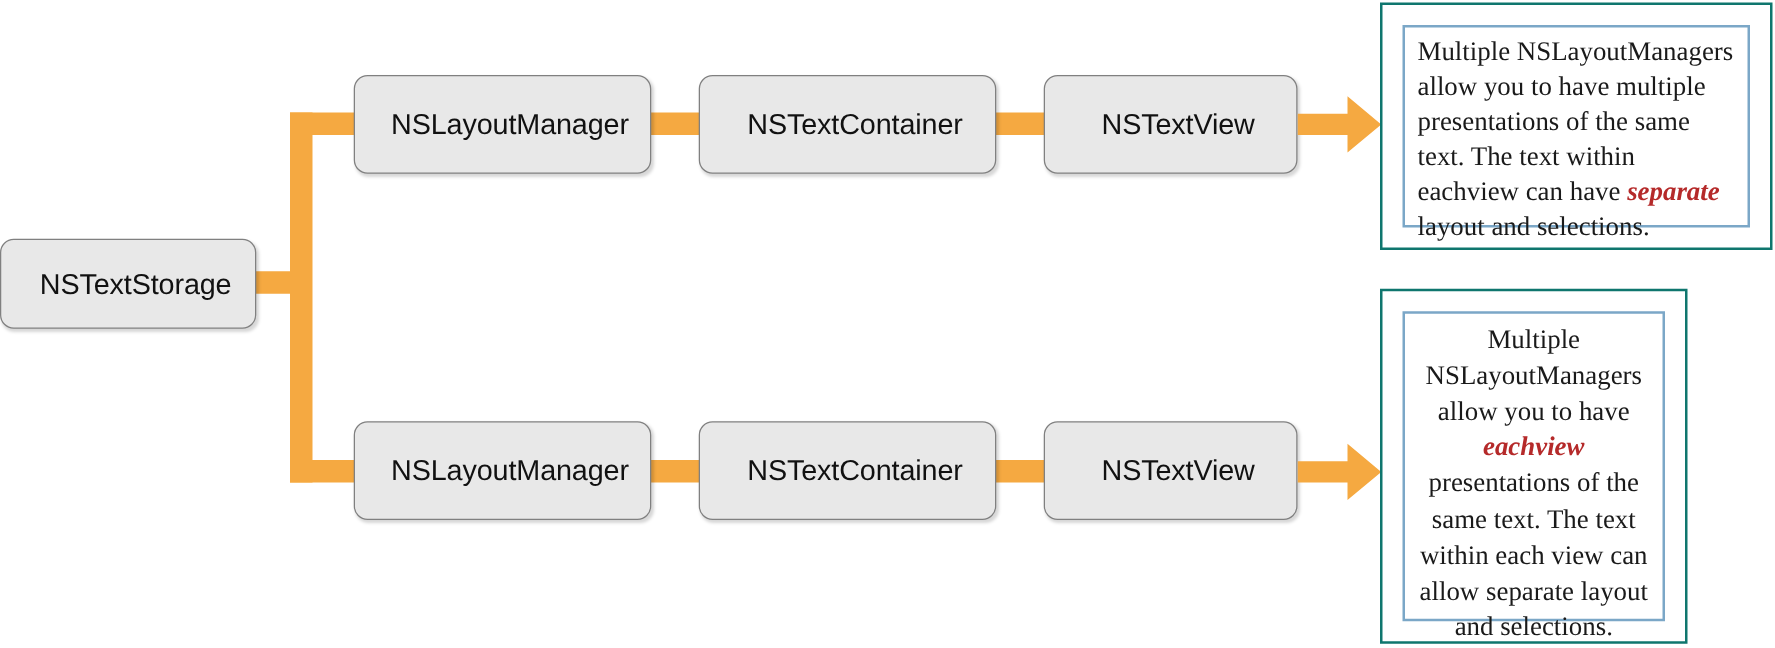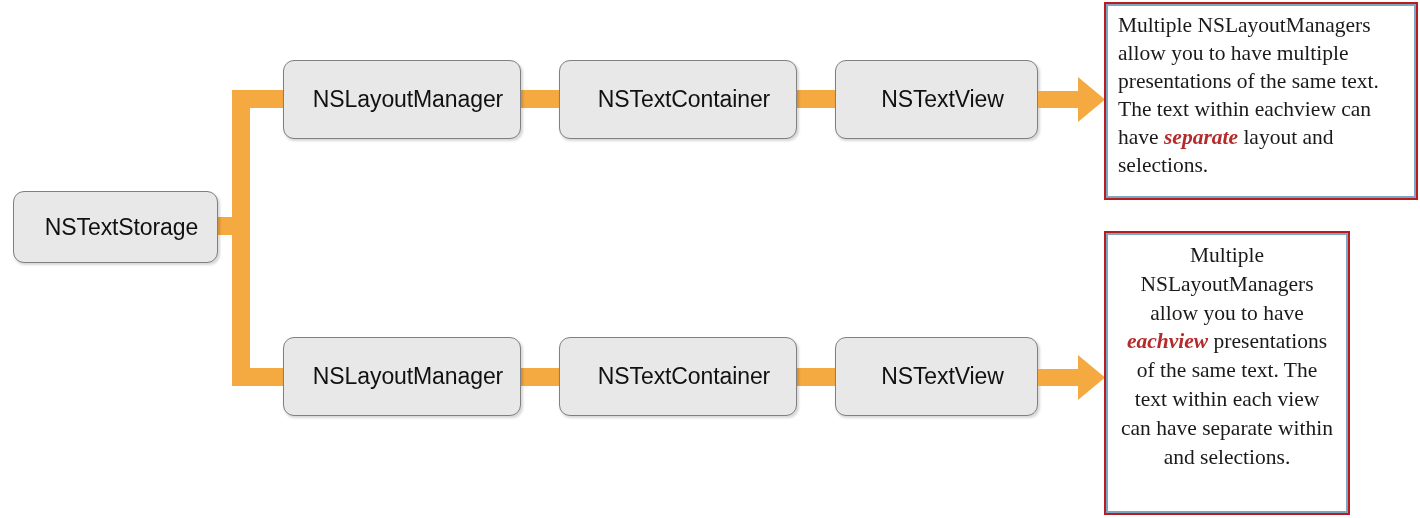--- a/index.html
+++ b/index.html
@@ -43,22 +43,22 @@
   
   .arrow {
     position: absolute;
   }
 
   
   .textbox {
     position: absolute;
     box-sizing: border-box;
     background: #ffffff;
-    border: 2px solid #b91c1c;
-    padding: 0;
+    border: 2px solid #0f766e;
+    padding: 16px;
   }
   .textbox-inner {
     box-sizing: border-box;
     width: 100%;
     height: 100%;
     border: 2px solid #7ba7c7;
     background: #ffffff;
     padding: 6px 10px 4px 10px;
     font-family: "Liberation Serif", serif;
     font-size: 21.5px;
@@ -85,21 +85,21 @@
   <div class="conn" style="left:232px; top:90px; width:60px; height:18px;"></div>
 
   <div class="conn" style="left:232px; top:368px; width:60px; height:18px;"></div>
 
   <div class="conn" style="left:518px; top:90px; width:46px; height:18px;"></div>
   <div class="conn" style="left:794px; top:90px; width:46px; height:18px;"></div>
 
   <div class="conn" style="left:518px; top:368px; width:46px; height:18px;"></div>
   <div class="conn" style="left:794px; top:368px; width:46px; height:18px;"></div>
 
-  <div class="node" style="left:13px; top:191px; width:205px; height:72px;">
+  <div class="node" style="left:0px; top:191px; width:205px; height:72px;">
     <span>NSTextStorage</span>
   </div>
 
   <div class="node" style="left:283px; top:60px; width:238px; height:79px;">
     <span>NSLayoutManager</span>
   </div>
   <div class="node" style="left:559px; top:60px; width:238px; height:79px;">
     <span>NSTextContainer</span>
   </div>
   <div class="node" style="left:835px; top:60px; width:203px; height:79px;">
@@ -129,17 +129,17 @@
   </div>
 
   <div class="textbox" style="left:1104px; top:2px; width:314px; height:198px;">
     <div class="textbox-inner tb-left">
       <span>Multiple NSLayoutManagers allow you to have multiple presentations of the same text. The text within eachview can have </span><span class="accent">separate</span><span> layout and selections.</span>
     </div>
   </div>
 
   <div class="textbox" style="left:1104px; top:231px; width:246px; height:284px;">
     <div class="textbox-inner tb-center">
-      <span>Multiple NSLayoutManagers allow you to have </span><span class="accent">eachview</span><span> presentations of the same text. The text within each view can have separate within and selections.</span>
+      <span>Multiple NSLayoutManagers allow you to have </span><span class="accent">eachview</span><span> presentations of the same text. The text within each view can allow separate layout and selections.</span>
     </div>
   </div>
 
 </div>
 
 </body></html>

